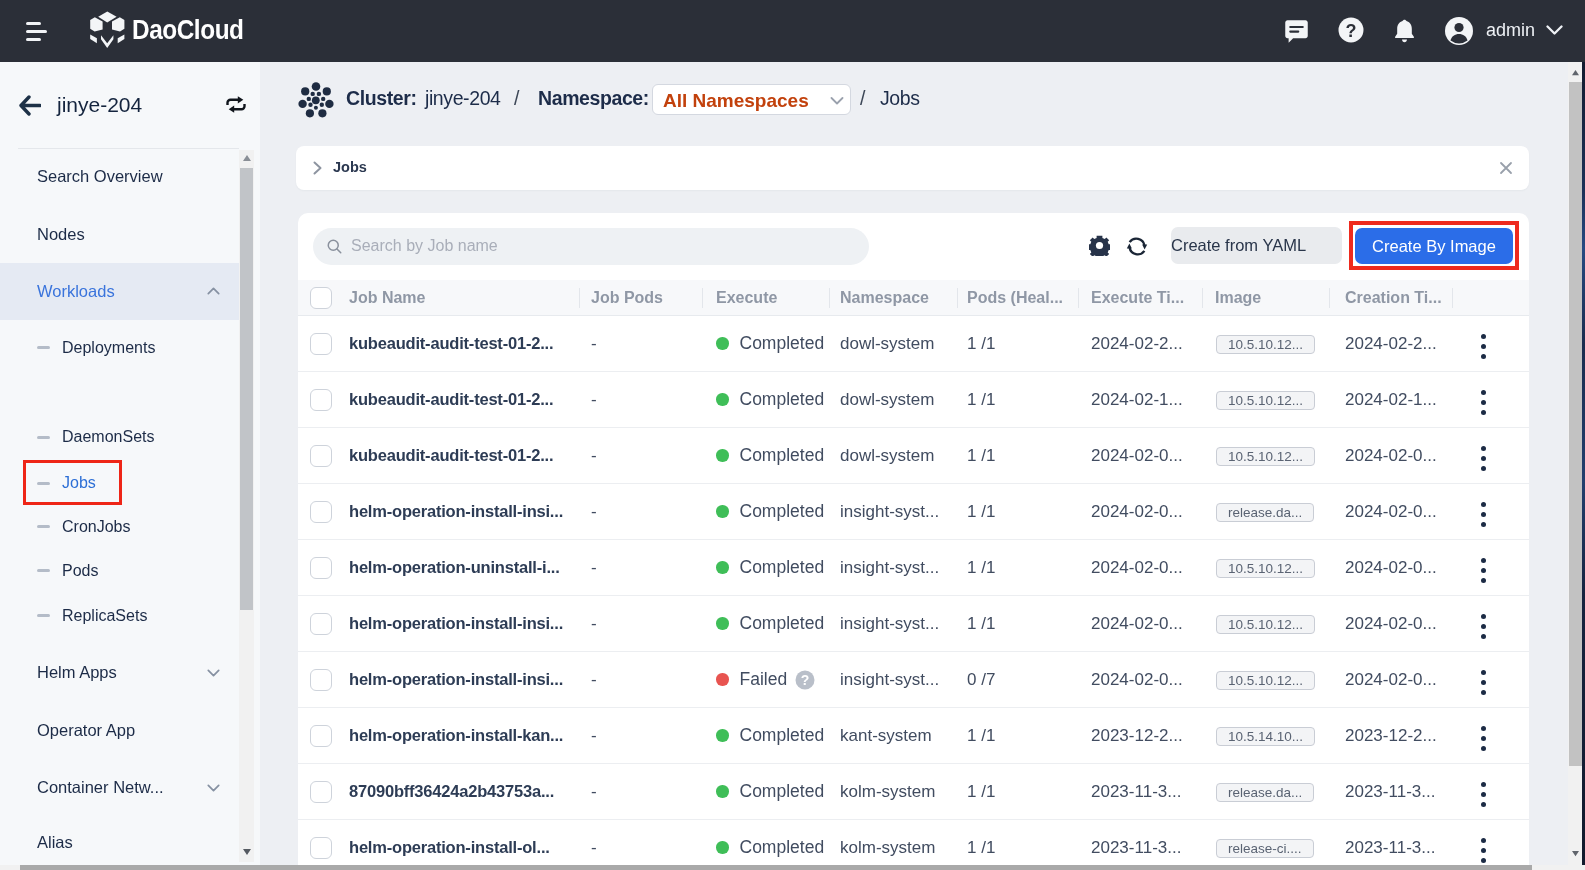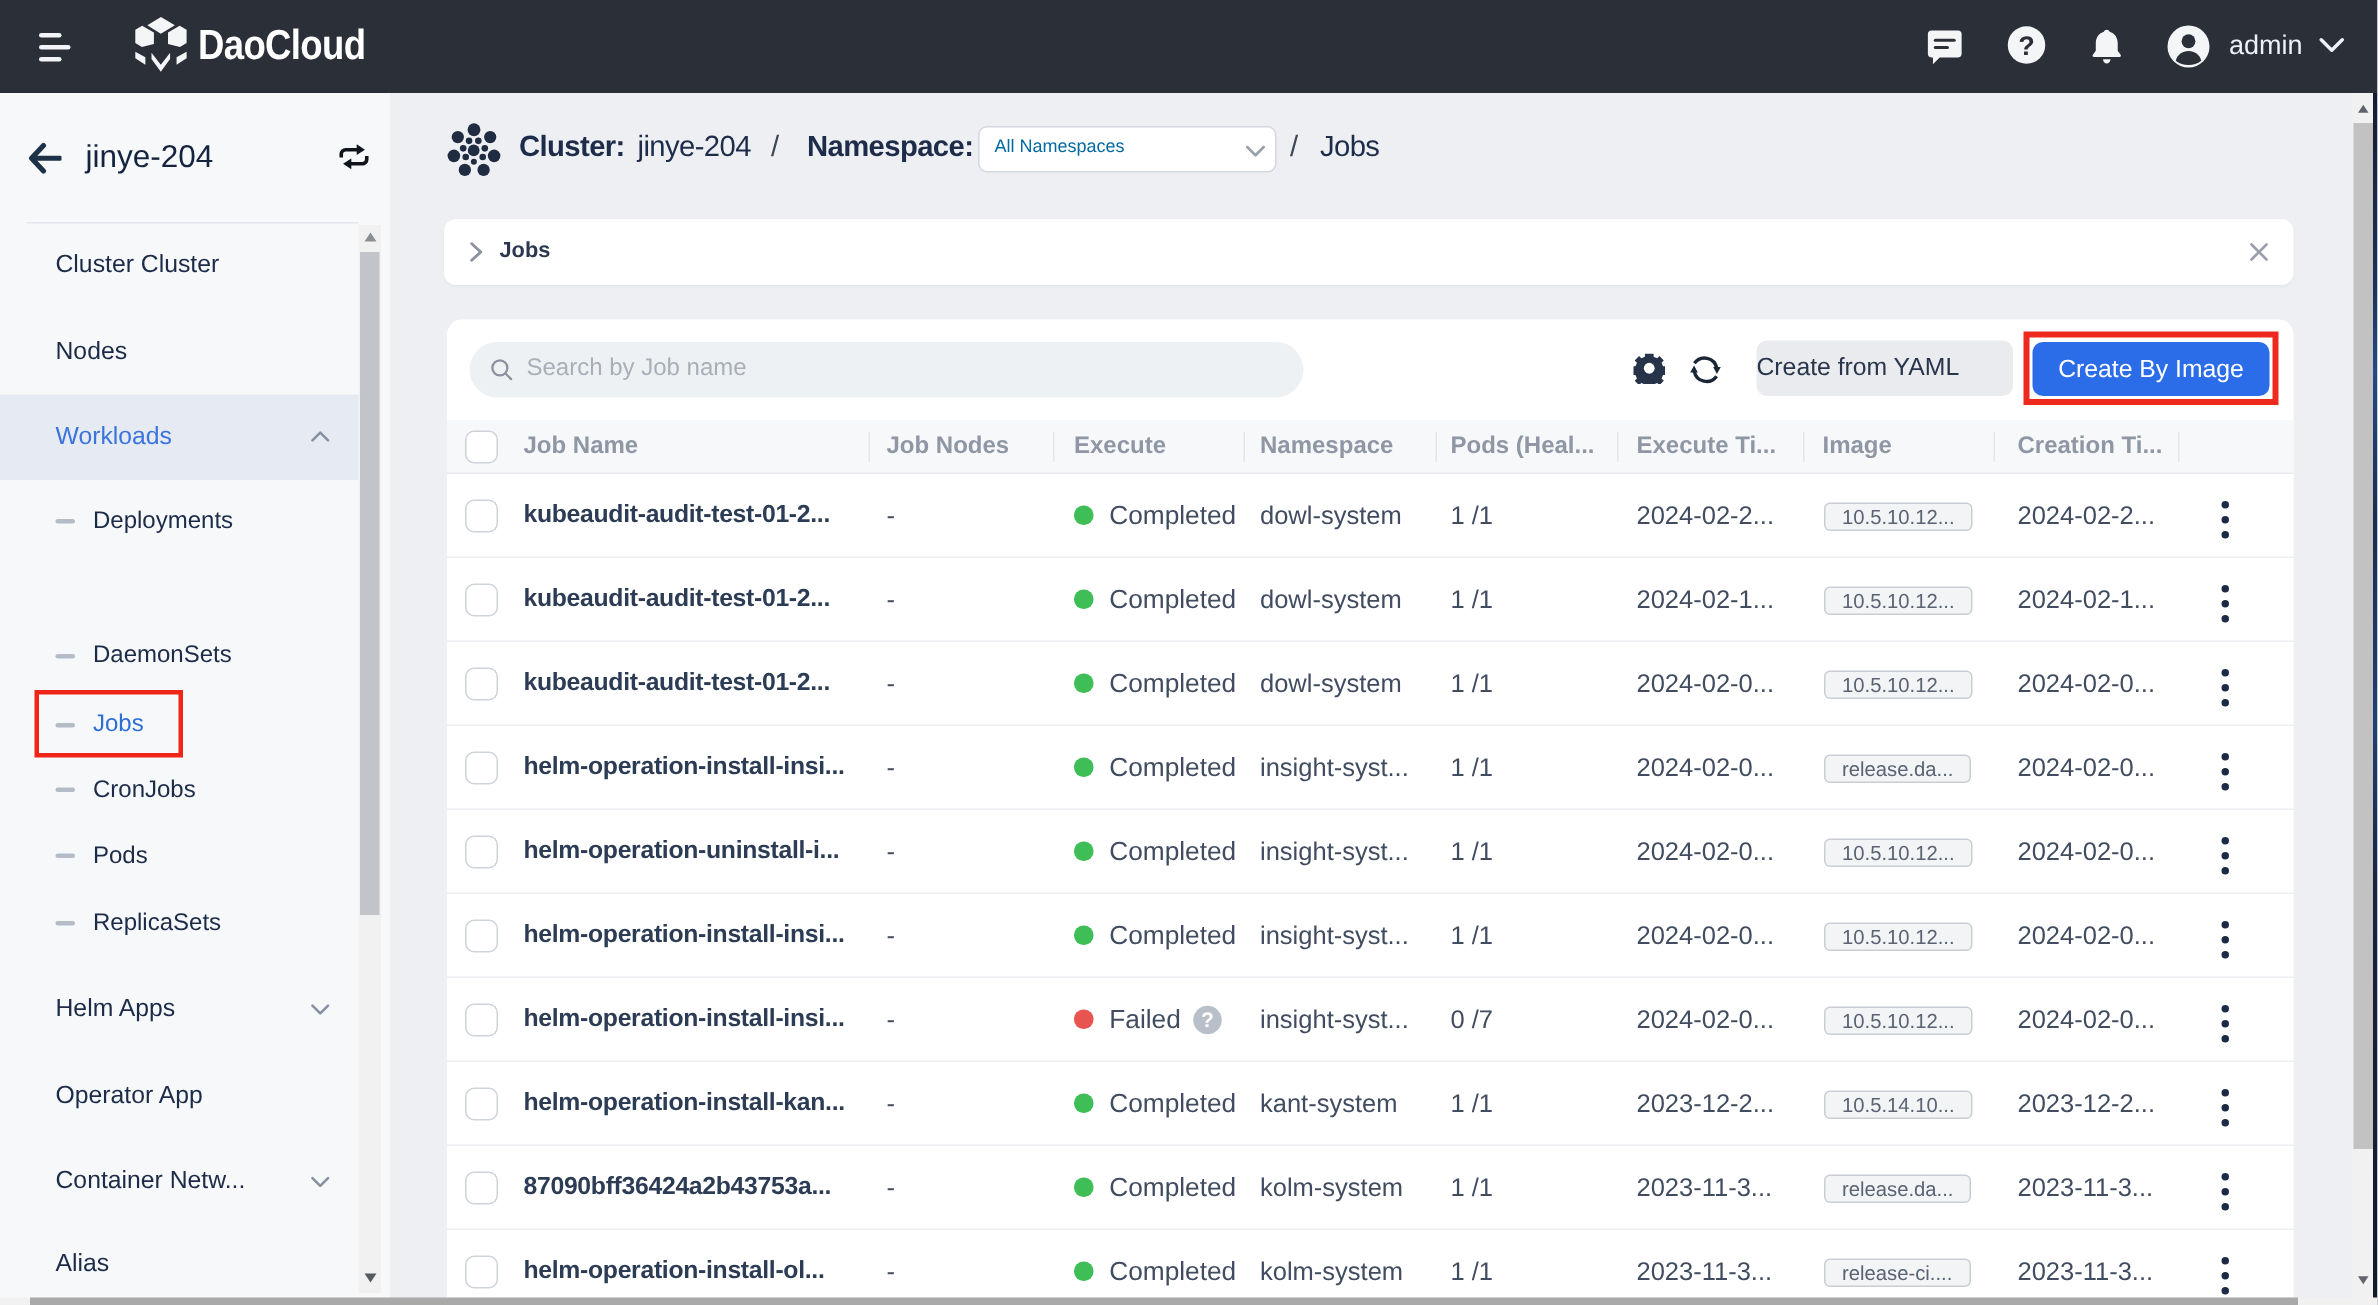--- a/index.html
+++ b/index.html
@@ -122,21 +122,21 @@
     </svg>
     <div id="sbTitle">jinye-204</div>
     <svg class="abs" style="left:226px;top:33px" width="20" height="19" viewBox="0 0 20 19">
       <path d="M1.5 10 V7.8 a3 3 0 0 1 3 -3 H12.2" stroke="#10151c" stroke-width="2.4" fill="none"></path>
       <polygon points="11.8,1.2 17.3,4.8 11.8,8.4" fill="#10151c"></polygon>
       <path d="M18.5 9 V11.2 a3 3 0 0 1 -3 3 H7.8" stroke="#10151c" stroke-width="2.4" fill="none"></path>
       <polygon points="8.2,10.6 2.7,14.2 8.2,17.8" fill="#10151c"></polygon>
     </svg>
     <div id="sbDivider"></div>
 
-    <div class="mi" style="top:86px;">Cluster Cluster</div>
+    <div class="mi" style="top:86px;">Search Overview</div>
     <div class="mi" style="top:143.5px;">Nodes</div>
     <div class="mi sel" style="top:200.5px;">Workloads
       <svg class="chev" width="13" height="8" viewBox="0 0 15 9">
           <path d="M1.5 7.5 L7.5 1.5 L13.5 7.5" stroke="#8691a2" stroke-width="2" fill="none" stroke-linecap="round" stroke-linejoin="round"></path>
         </svg>
     </div>
     <div class="smi" style="top:263px;"><span class="dash"></span>Deployments</div>
     <div class="smi" style="top:352.5px;"><span class="dash"></span>DaemonSets</div>
     <div class="smi sel" style="top:398.5px;"><span class="dash"></span>Jobs</div>
     <div class="smi" style="top:442px;"><span class="dash"></span>CronJobs</div>
@@ -184,21 +184,21 @@
         <circle cx="12.5" cy="23.7" r="2.2"></circle>
         <circle cx="23.8" cy="23.7" r="2.2"></circle>
         <circle cx="17.9" cy="26.8" r="2.0"></circle>
       </g>
     </svg>
     <div class="abs btxt" style="left:86px;top:25px;font-weight:bold;">Cluster:</div>
     <div class="abs btxt" style="left:165px;top:25px;">jinye-204</div>
     <div class="abs btxt" style="left:254px;top:25px;color:#3c4656;">/</div>
     <div class="abs btxt" style="left:278px;top:25px;font-weight:bold;text-align:center;">Namespace:</div>
     <div id="nsSelect">
-      <span class="abs" style="left:10px;top:5px;font-size:12px;color:#0369a1;">All Namespaces</span>
+      <span class="abs" style="left:10px;top:5px;font-size:19px;color:#c2410c;font-weight:bold;">All Namespaces</span>
       <svg class="abs" style="left:177px;top:12px" width="14" height="8" viewBox="0 0 13 8">
           <path d="M1 1 L6.5 6.5 L12 1" stroke="#9aa1ad" stroke-width="1.8" fill="none" stroke-linecap="round" stroke-linejoin="round"></path>
         </svg>
     </div>
     <div class="abs btxt" style="left:600px;top:25px;color:#3c4656;">/</div>
     <div class="abs btxt" style="left:620px;top:25px;">Jobs</div>
   </div>
 
   <div id="jobsBar">
     <svg class="abs" style="left:17px;top:15px" width="9" height="14" viewBox="0 0 9 14">
@@ -230,21 +230,21 @@
       <path d="M18.4 14.8 A8.3 8.3 0 0 1 3.5 11.5" stroke="#1b2636" stroke-width="2.3" fill="none"></path>
       <polygon points="0.8,12.4 5.9,12.4 3.4,7.6" fill="#1b2636"></polygon>
     </svg>
     <div id="btnYaml">Create from YAML</div>
     <div id="btnImage">Create By Image</div>
     <div id="imgRedBox"></div>
 
     <div id="thead">
       <span class="hcb"></span>
       <div class="th" style="left:51px;width:225px;">Job Name</div>
-      <div class="th" style="left:293px;width:108px;">Job Nodes</div>
+      <div class="th" style="left:293px;width:108px;">Job Pods</div>
       <div class="th" style="left:418px;width:108px;">Execute</div>
       <div class="th" style="left:542px;width:115px;">Namespace</div>
       <div class="th" style="left:669px;width:107px;">Pods (Heal...</div>
       <div class="th" style="left:793px;width:110px;">Execute Ti...</div>
       <div class="th" style="left:917px;width:112px;">Image</div>
       <div class="th" style="left:1047px;width:108px;">Creation Ti...</div>
       <div class="colline" style="left:281px;"></div>
       <div class="colline" style="left:404px;"></div>
       <div class="colline" style="left:531px;"></div>
       <div class="colline" style="left:659px;"></div>

